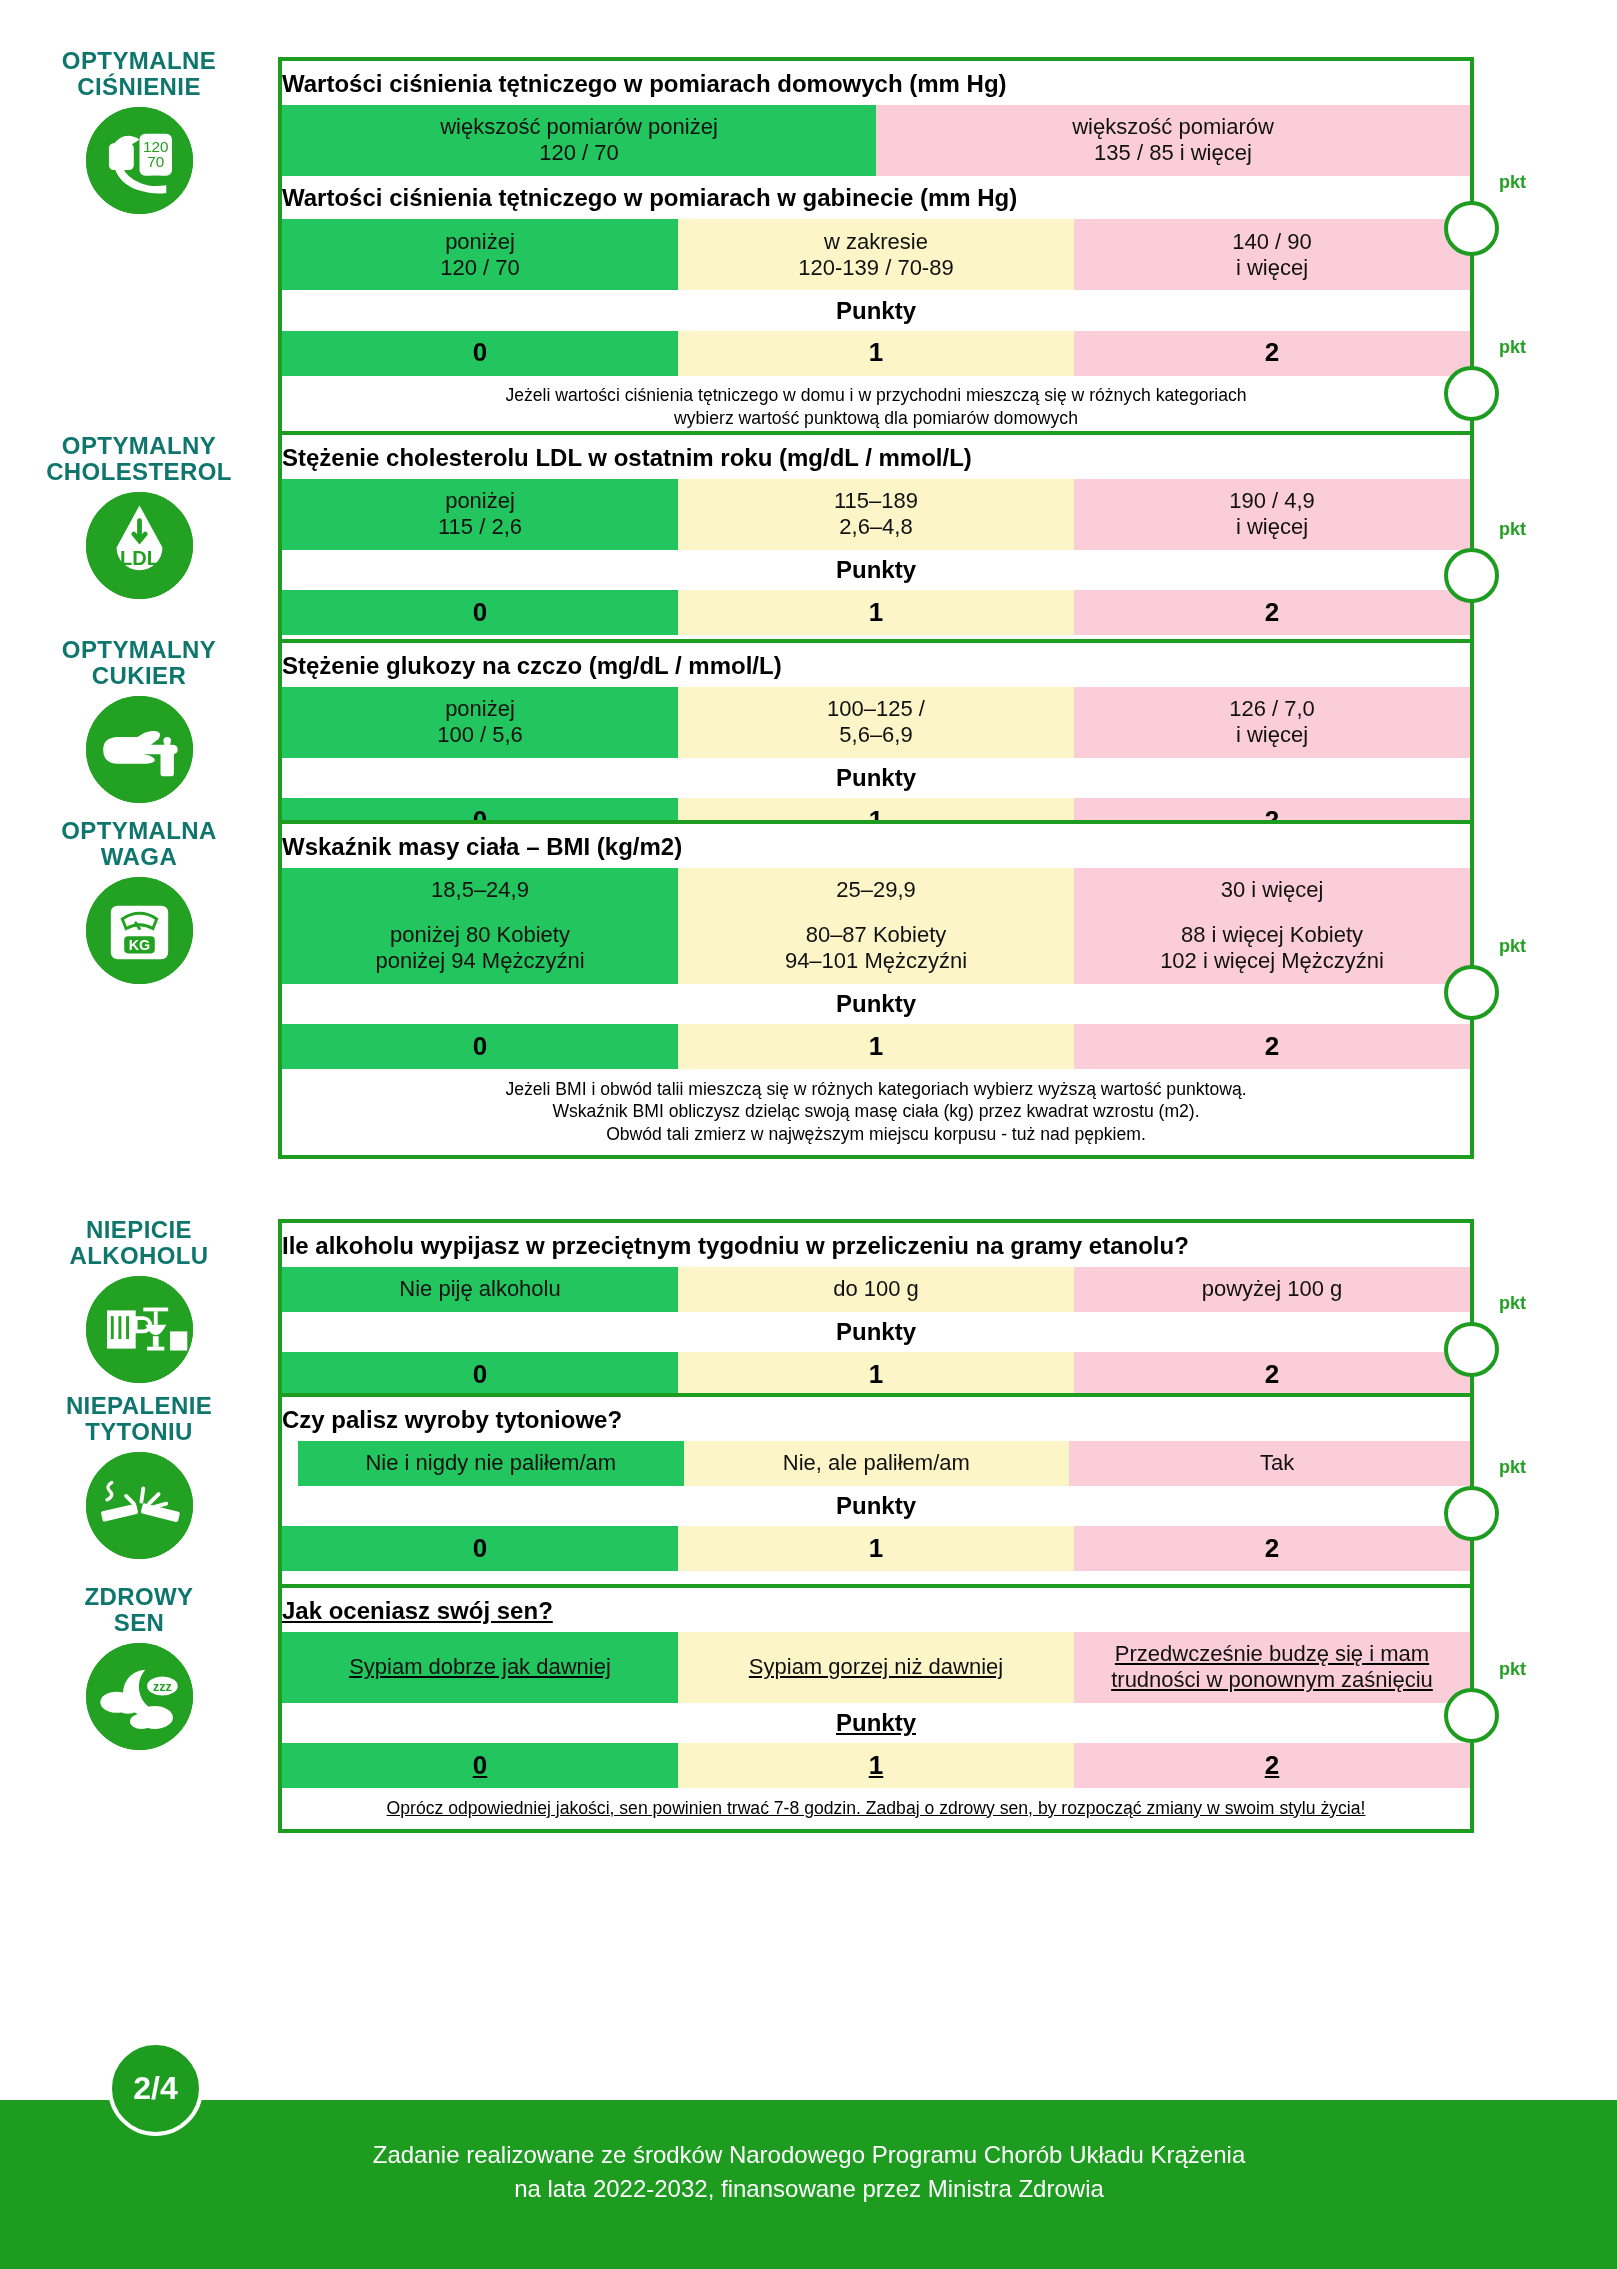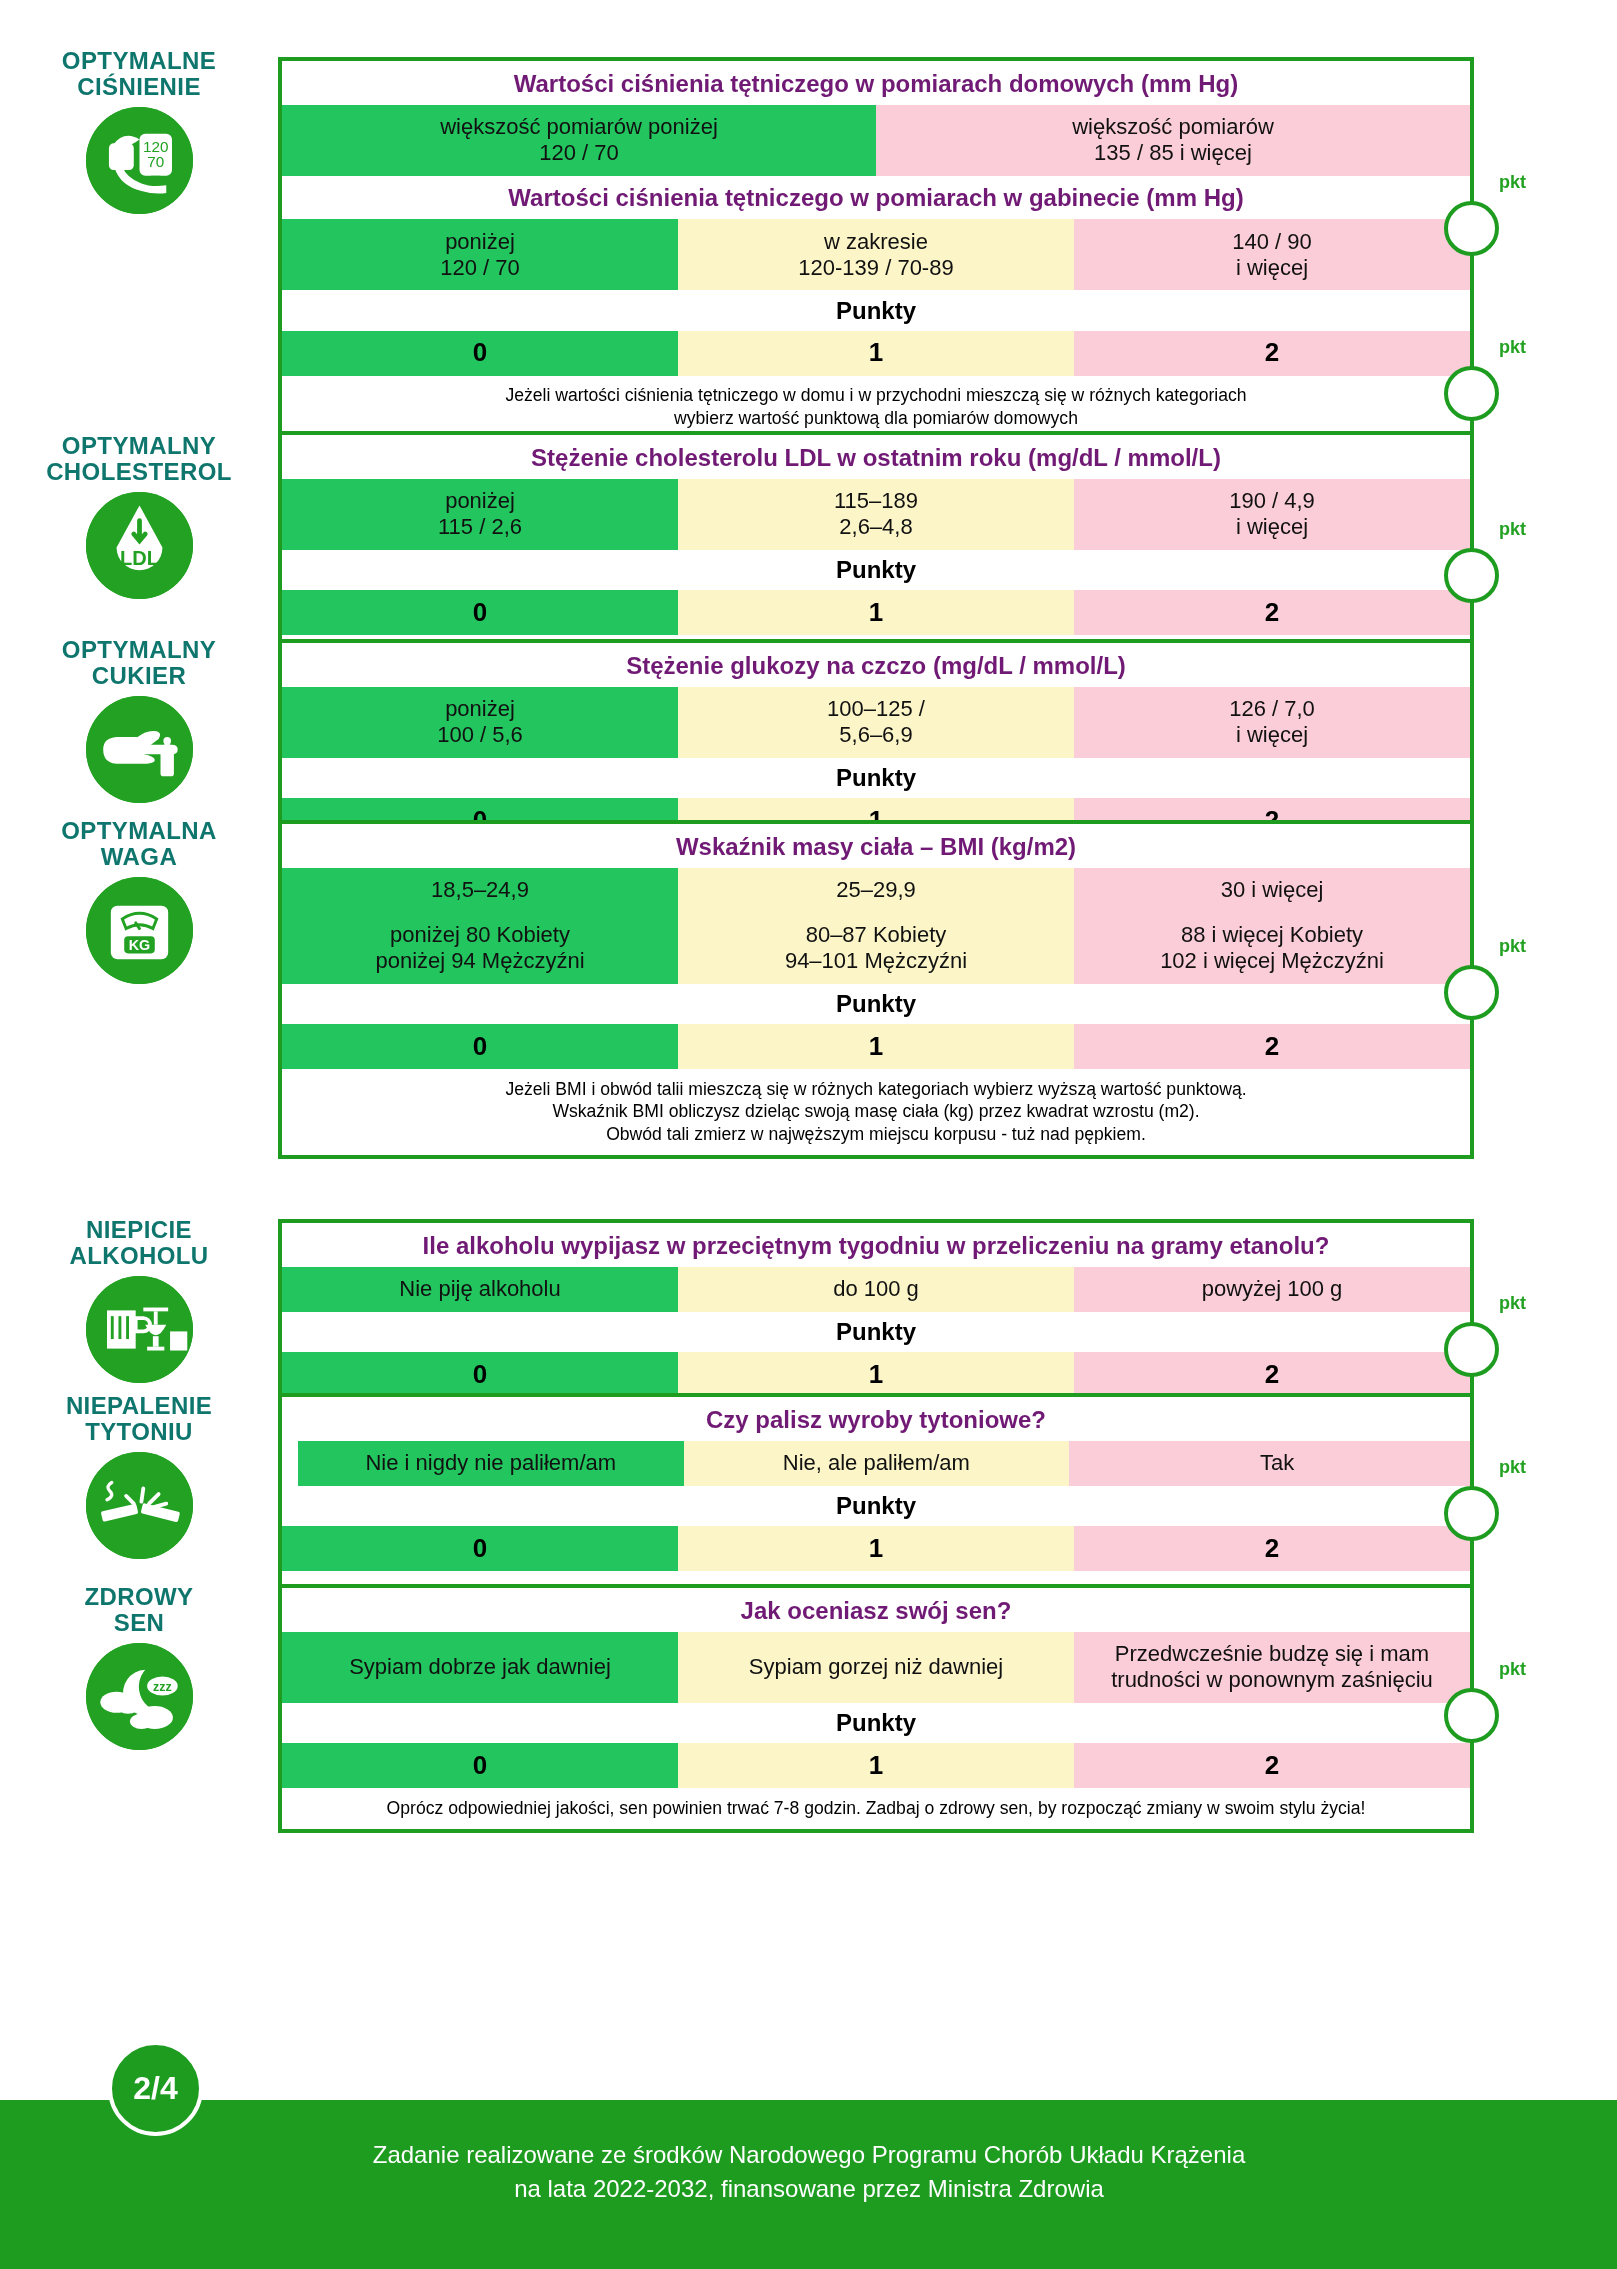--- a/index.html
+++ b/index.html
@@ -86,24 +86,23 @@
     align-items: center;
     justify-content: center;
     flex-direction: column;
     line-height: 1.18;
   }
   .c-green  { background: #22c55e; }
   .c-yellow { background: #fbf5c7; }
   .c-pink   { background: #fbcdd8; }
 
   .hdr {
-    text-align: center;
     font-weight: bold;
     font-size: 24px;
-    color: #701a75;
+    color: #000000;
     padding: 8.6px 0 7.6px 0;
     background: #ffffff;
     line-height: 1.15;
     border-radius: 8px;
   }
   .optrow .cell {
     font-size: 22px;
     color: #111;
     padding: 9.5px 7.6px;
     min-height: 61px;
@@ -463,21 +462,21 @@
         <div class="cell c-pink">2</div>
       </div>
       <div class="note">Wyroby tytoniowe - papierosy, tytoń cięty do samodzielnego skręcania papierosów, tytoń fajkowy, cygara, cygaretki, wyroby tytonio-
 we bezdymne, papierosy elektroniczne i wyroby ziołowe do palenia</div>
     </div>
     <div class="pkt" style="top:1458px; left:1166px;">
       <div class="pkt-label">pkt</div>
       <div class="pkt-circle"></div>
     </div>
 
-    <div class="section" style="top:1584px;">
+    <div class="section" style="top:1584px;text-decoration:underline;">
       <div class="hdr">Jak oceniasz swój sen?</div>
       <div class="row optrow">
         <div class="cell c-green">Sypiam dobrze jak dawniej</div>
         <div class="cell c-yellow">Sypiam gorzej niż dawniej</div>
         <div class="cell c-pink">Przedwcześnie budzę się i mam
 trudności w ponownym zaśnięciu</div>
       </div>
       <div class="punkty">Punkty</div>
       <div class="row ptsrow">
         <div class="cell c-green">0</div>

